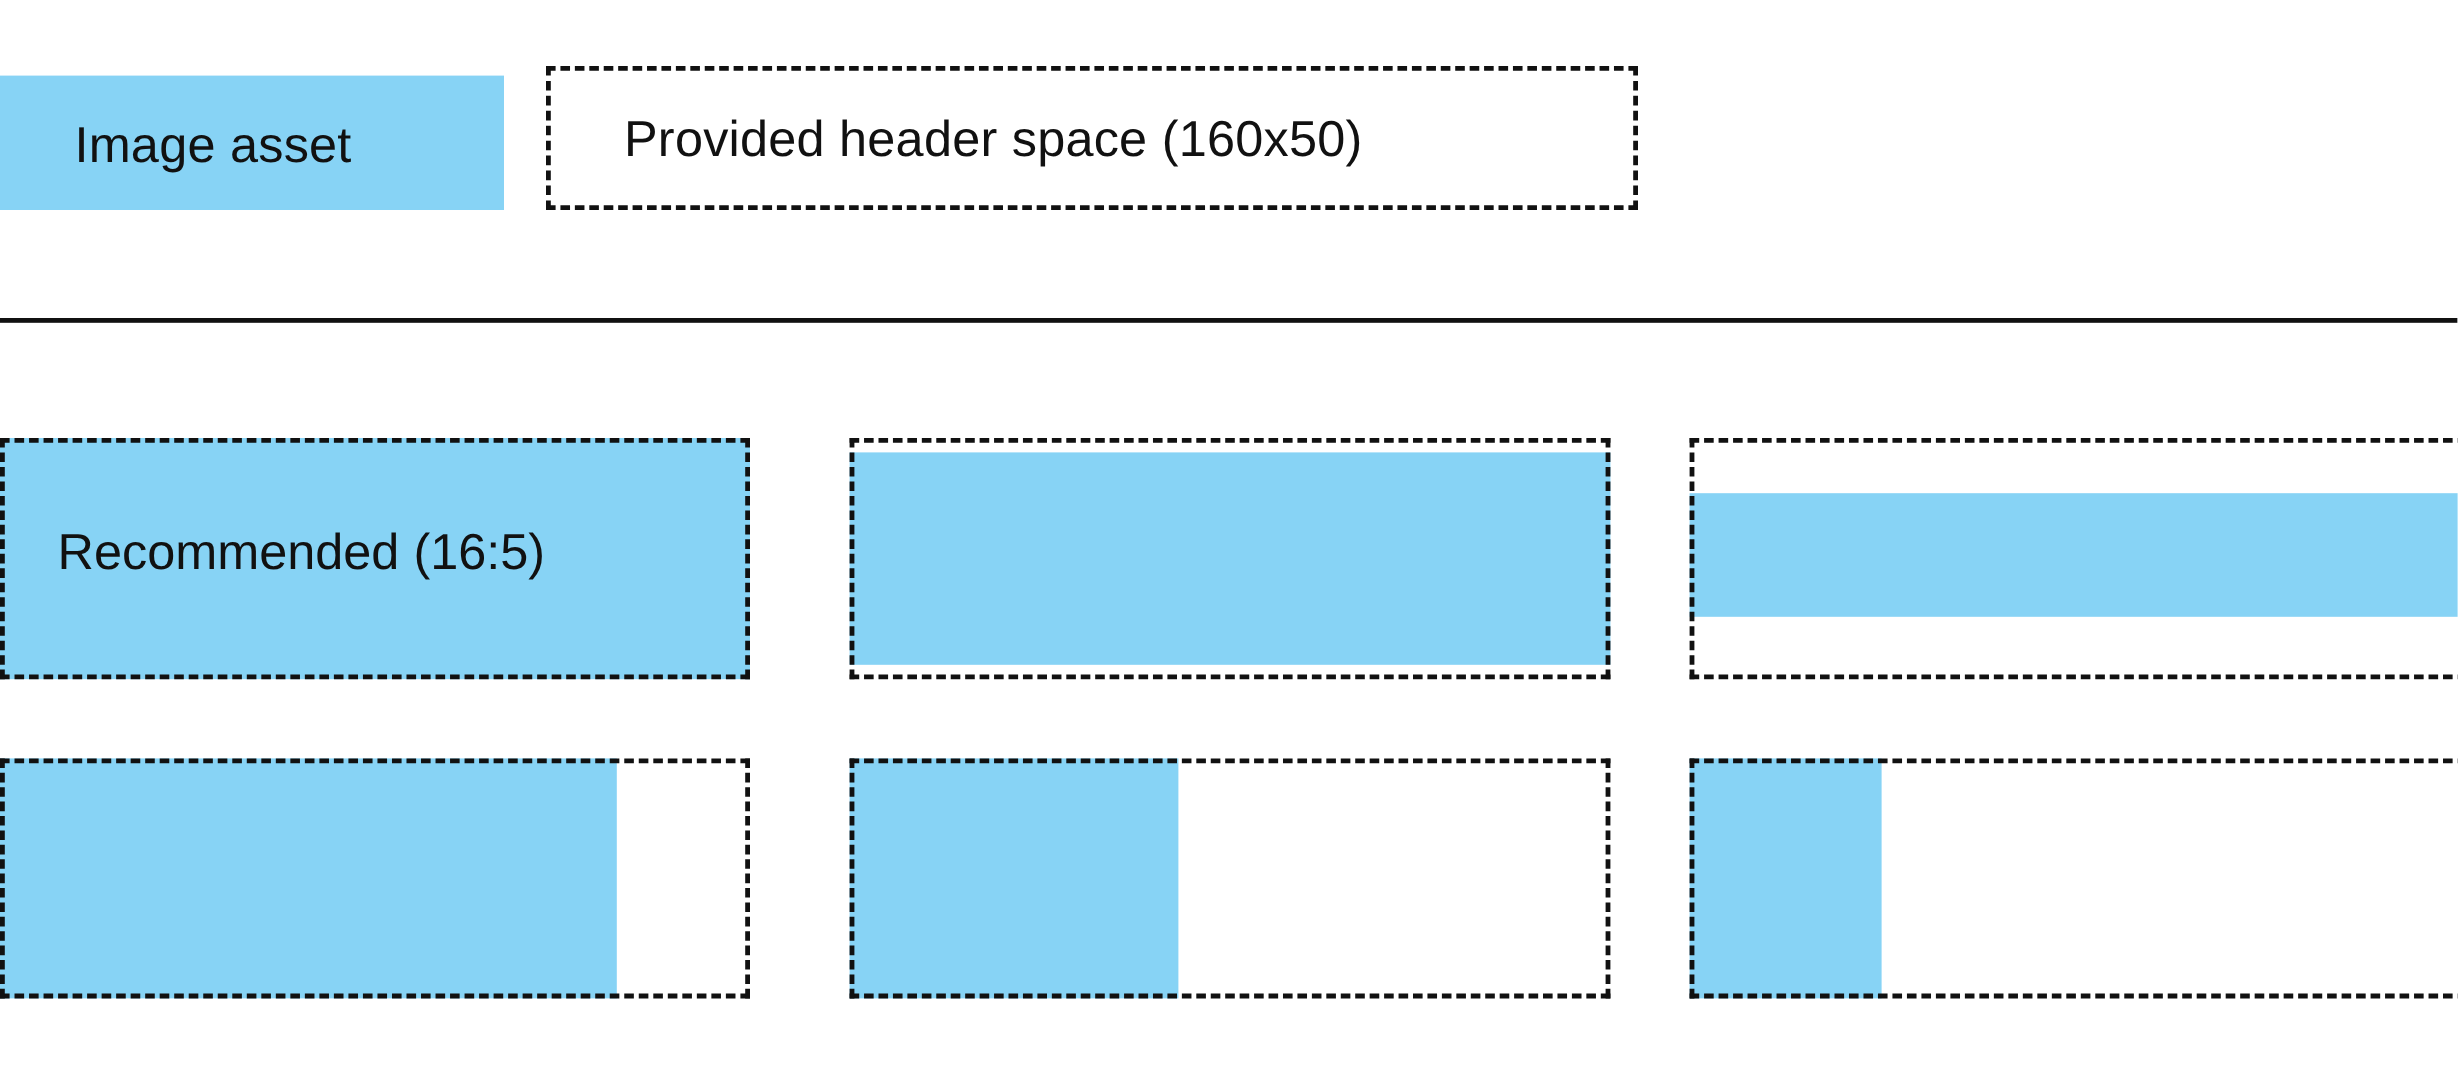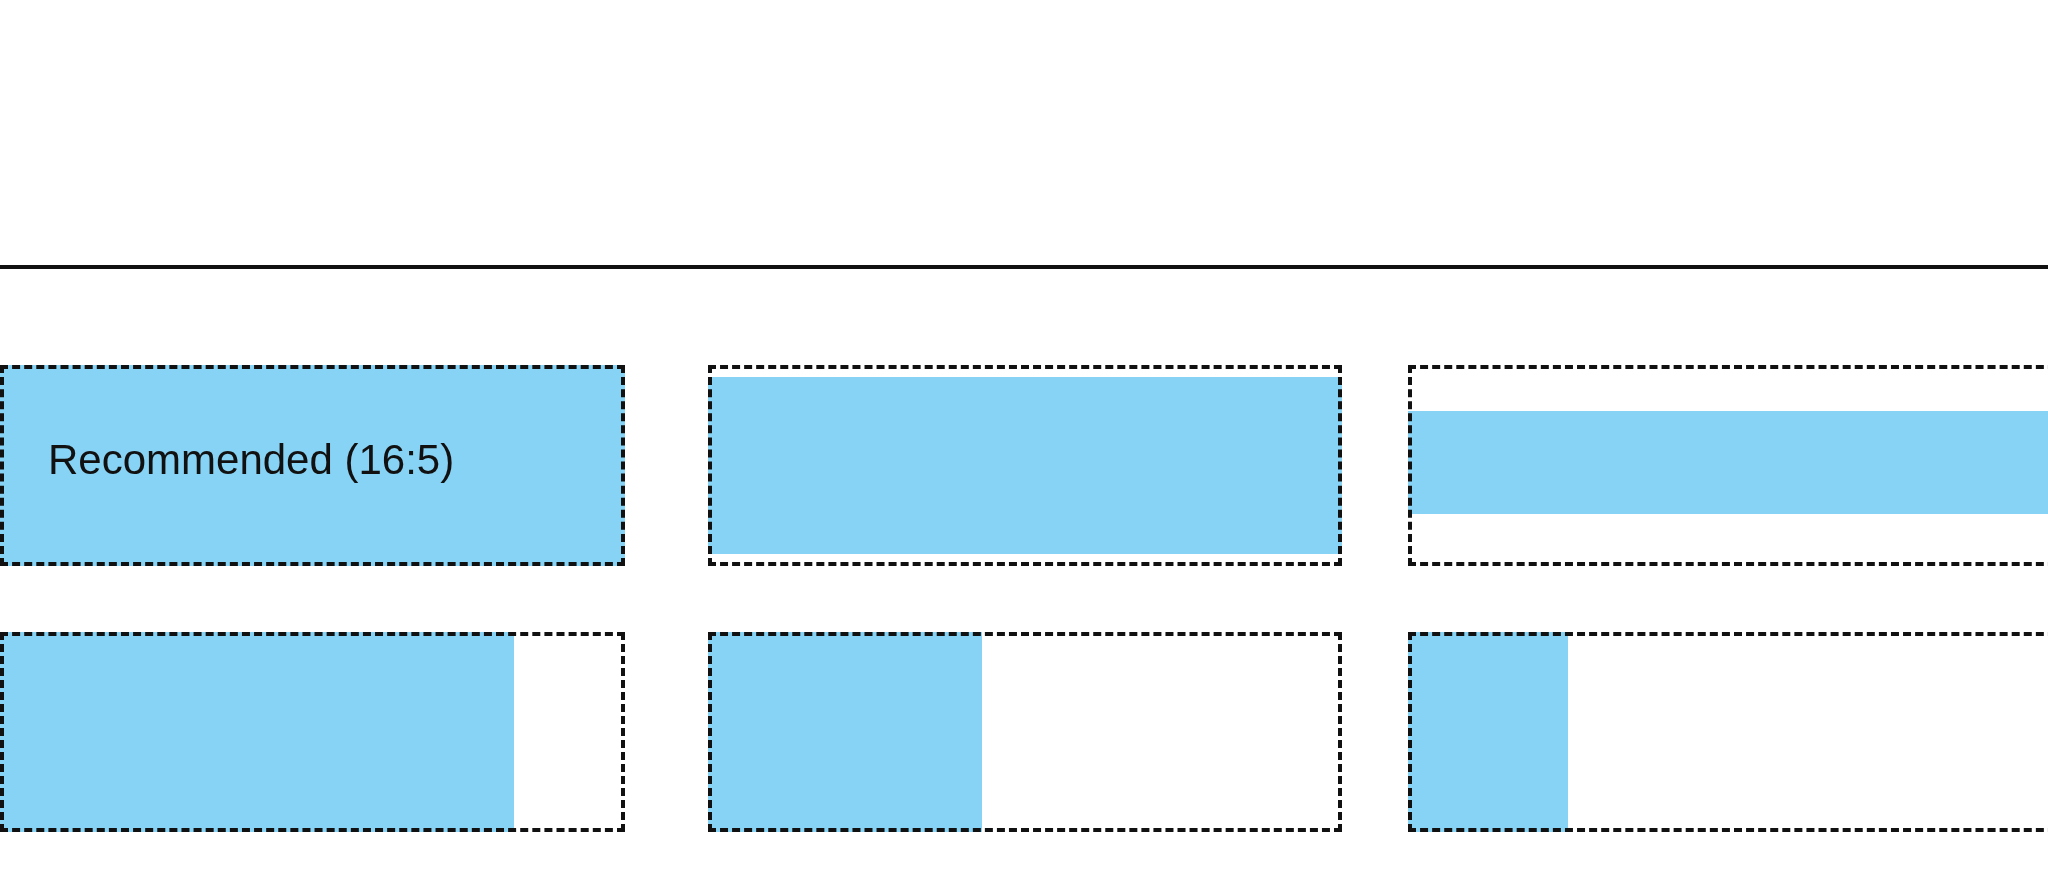--- a/index.html
+++ b/index.html
@@ -138,20 +138,30 @@
   #fill-r2c2 { left: 0;   top: 0;    width: 274px; bottom: 0; }
   #fill-r2c3 { left: 0;   top: 0;    width: 160px; bottom: 0; }
 
   #label-r1c1 { left: 48px; top: 74px; }
 </style>
 </head>
 <body>
 
 <div class="canvas">
 
+  <div class="abs" id="header-band">
+
+    <div class="abs fill-box" id="image-asset-swatch"></div>
+
+    <div class="label" id="image-asset-label">Image asset</div>
+
+    <div class="abs dashed-box" id="header-space-box"></div>
+
+    <div class="label" id="header-space-label">Provided header space (160x50)</div>
+  </div>
 
   <div class="abs" id="section-divider"></div>
 
   <div class="abs" id="ratio-grid">
 
     <div class="slot" id="slot-r1c1">
       <div class="slot-fill" id="fill-r1c1"></div>
       <div class="slot-frame"></div>
       <div class="slot-label" id="label-r1c1">Recommended (16:5)</div>
     </div>

